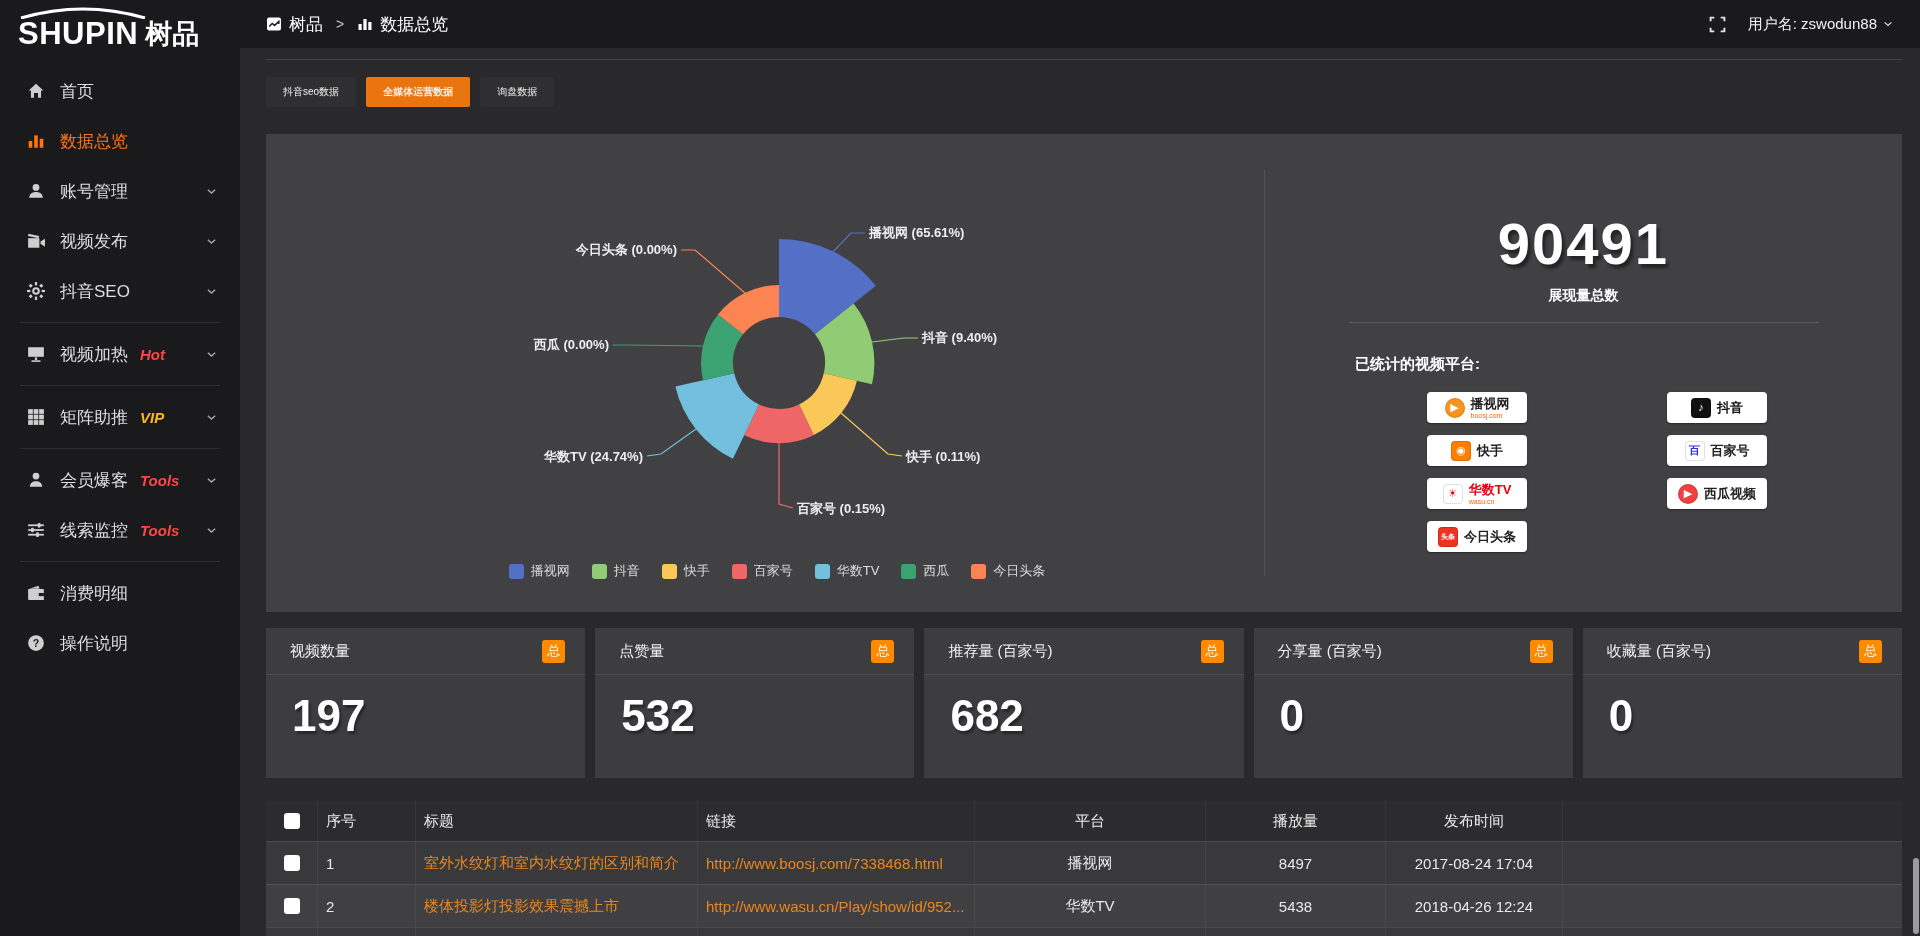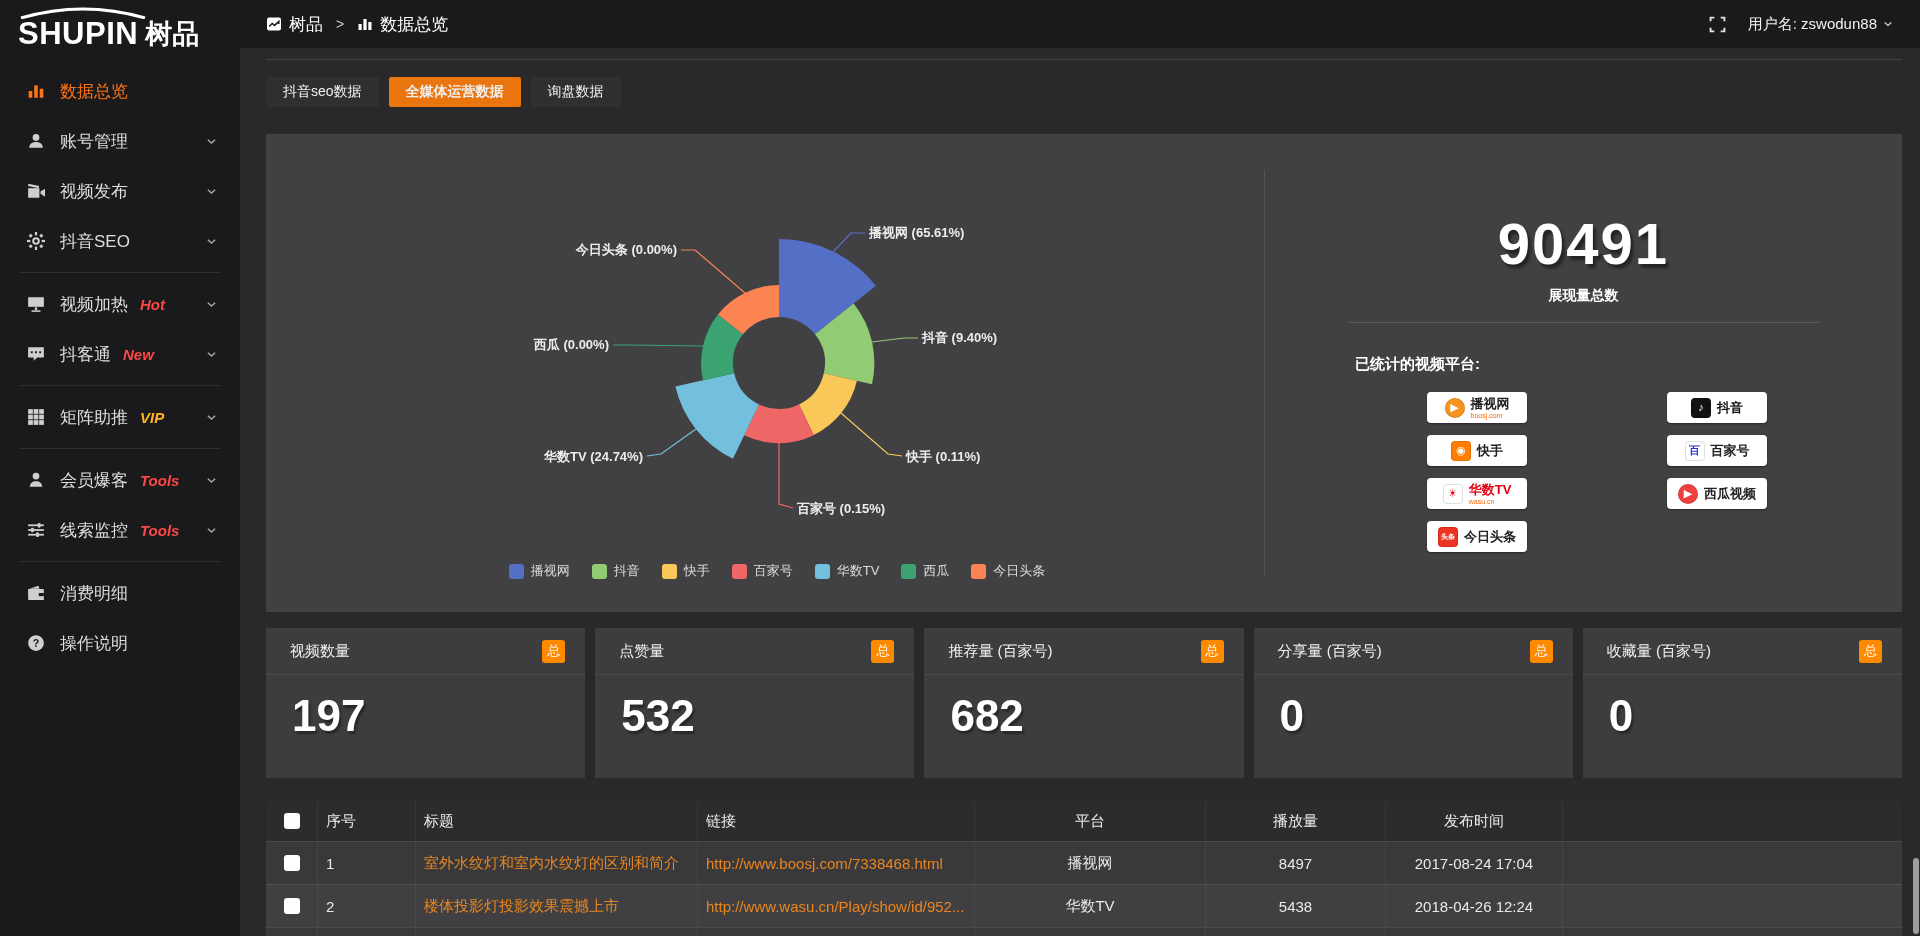--- a/index.html
+++ b/index.html
@@ -38,21 +38,21 @@
   .crumb-sep{color:#c9c9c9;font-size:14px;margin:0 6px;}
   .top-right{margin-left:auto;display:flex;align-items:center;gap:22px;}
   .fs-ic{width:17px;height:17px;color:#e3e3e3;cursor:pointer;}
   .user{display:flex;align-items:center;gap:5px;font-size:15px;color:#f2f2f2;cursor:pointer;}
   .user-chev{width:12px;height:12px;color:#ddd;}
 
   .page{flex:1;padding:0 18px 0 26px;min-width:0;}
   .hairline{height:1px;background:rgba(255,255,255,.13);margin-top:11px;}
 
   .tabs{display:flex;gap:10px;margin-top:17px;}
-  .tab{height:30px;padding:0 17px;display:flex;align-items:center;font-size:14px;
+  .tab{height:30px;padding:0 17px;display:flex;align-items:center;font-size:10px;
        background:#2f2f31;color:#f0f0f0;border-radius:2px;cursor:pointer;white-space:nowrap;}
   .tab.active{background:var(--orange);font-weight:700;}
 
   
   .panel{height:478px;background:var(--panel);margin-top:27px;display:flex;position:relative;}
   .chart-area{width:974px;flex:none;position:relative;margin-left:24px;}
   #rose-svg{position:absolute;left:0;top:0;width:974px;height:440px;}
   .pie-label{fill:#ededed;font-size:13px;font-weight:600;font-family:"Liberation Sans","DejaVu Sans",sans-serif;}
   .legend{position:absolute;left:0;width:974px;bottom:32px;display:flex;justify-content:center;gap:22px;}
   .lg-item{display:flex;align-items:center;gap:7px;cursor:pointer;}
@@ -115,20 +115,29 @@
     <svg class="logo-arc" viewBox="0 0 132 12" preserveAspectRatio="none">
       <path d="M4 11 Q66 -7 128 11" stroke="#fff" stroke-width="3" fill="none"></path>
     </svg>
     <div class="logo-text">
       <span class="logo-en">SHUPIN</span>
       <span class="logo-zh">树品</span>
     </div>
   </div>
   <nav class="menu">
 
+      <div class="sb-item">
+        <span class="sb-ic">
+          <svg viewBox="0 0 16 16" fill="currentColor" aria-hidden="true">
+            <path d="M8 1.5 14.5 7.5h-2V14H9.8V9.8H6.2V14H3.5V7.5h-2z"></path>
+          </svg>
+        </span>
+        <span class="sb-label">首页</span>
+
+      </div>
 
       <div class="sb-item active">
         <span class="sb-ic">
           <svg viewBox="0 0 16 16" fill="currentColor" aria-hidden="true">
             <rect x="1.5" y="8" width="3.2" height="6"></rect>
             <rect x="6.4" y="3" width="3.2" height="11"></rect>
             <rect x="11.3" y="6" width="3.2" height="8"></rect>
           </svg>
         </span>
         <span class="sb-label">数据总览</span>
@@ -201,39 +210,20 @@
         </span>
         <span class="sb-label">视频加热</span>
         <span class="sb-badge" style="color: rgb(255, 69, 69);">Hot</span>
         <span class="sb-chev">
           <svg viewBox="0 0 16 16" fill="currentColor" aria-hidden="true">
             <path fill="none" stroke="currentColor" stroke-width="1.7" d="M3.5 5.8 8 10l4.5-4.2"></path>
           </svg>
         </span>
       </div>
 
-      <div class="sb-item">
-        <span class="sb-ic">
-          <svg viewBox="0 0 16 16" fill="currentColor" aria-hidden="true">
-            <path d="M1 2h14v9H9l-3 3v-3H1z"></path>
-            <g fill="#1a1a1c">
-              <rect x="3.4" y="5.6" width="1.7" height="1.7"></rect>
-              <rect x="7.1" y="5.6" width="1.7" height="1.7"></rect>
-              <rect x="10.8" y="5.6" width="1.7" height="1.7"></rect>
-            </g>
-          </svg>
-        </span>
-        <span class="sb-label">抖客通</span>
-        <span class="sb-badge" style="color: rgb(255, 69, 69);">New</span>
-        <span class="sb-chev">
-          <svg viewBox="0 0 16 16" fill="currentColor" aria-hidden="true">
-            <path fill="none" stroke="currentColor" stroke-width="1.7" d="M3.5 5.8 8 10l4.5-4.2"></path>
-          </svg>
-        </span>
-      </div>
     <div class="sb-divider"></div>
 
       <div class="sb-item">
         <span class="sb-ic">
           <svg viewBox="0 0 16 16" fill="currentColor" aria-hidden="true">
             <rect x="1" y="1" width="4.2" height="4.2"></rect>
             <rect x="5.9" y="1" width="4.2" height="4.2"></rect>
             <rect x="10.8" y="1" width="4.2" height="4.2"></rect>
             <rect x="1" y="5.9" width="4.2" height="4.2"></rect>
             <rect x="5.9" y="5.9" width="4.2" height="4.2"></rect>

